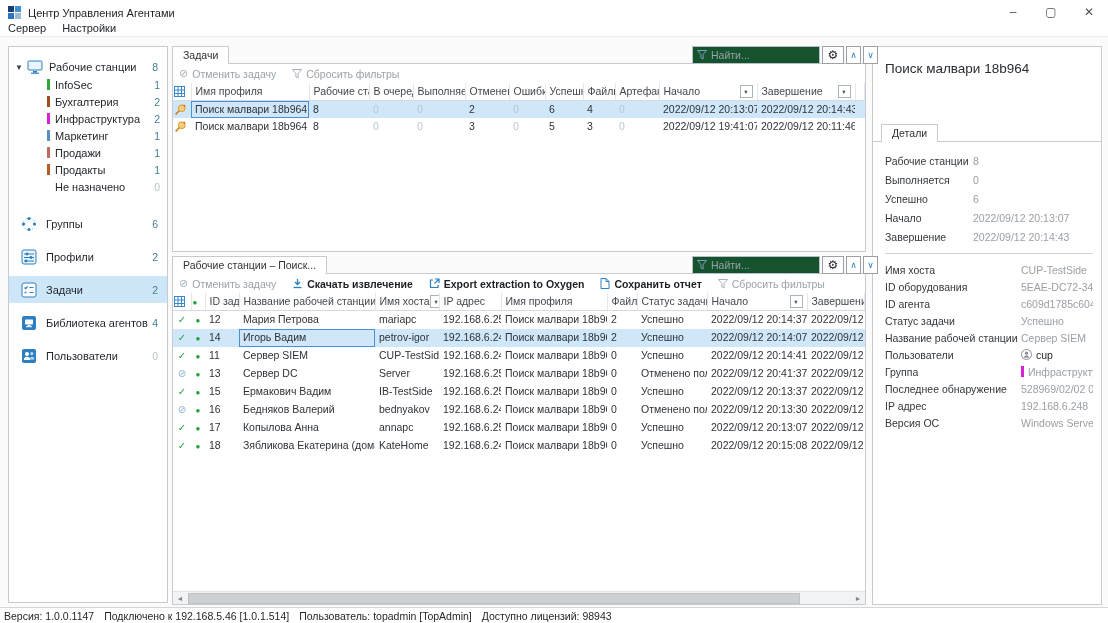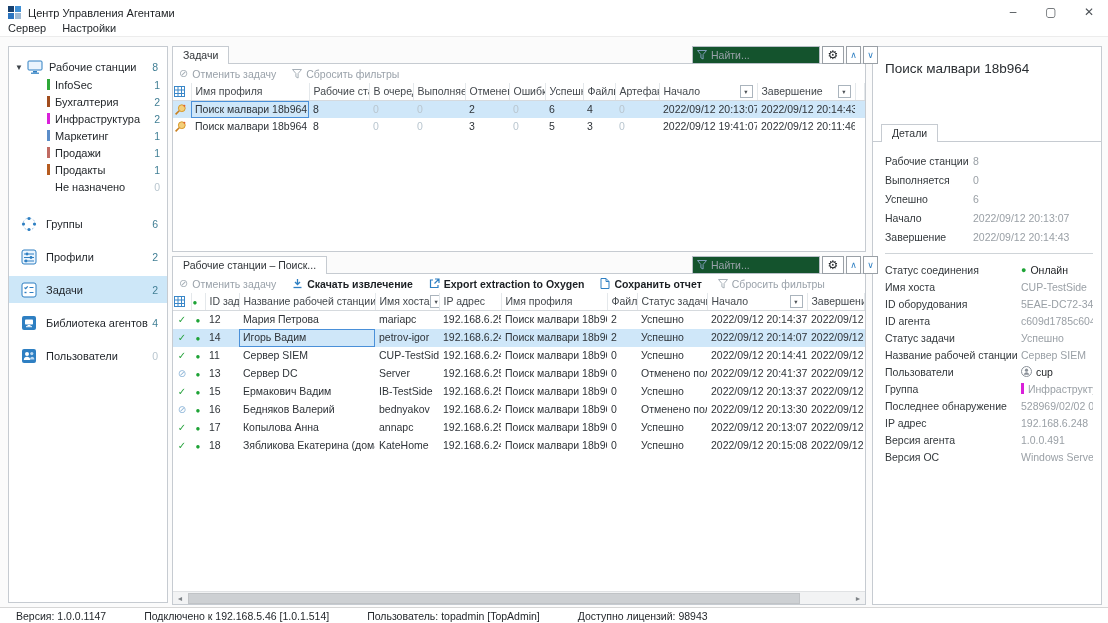--- a/index.html
+++ b/index.html
@@ -80,21 +80,21 @@
   .dval .odot { color:#1ea336; font-size:9px; }
   .dval .vbar { width:3px; height:11px; flex:none; }
   .ddivider { border-top:1px solid #cfd4d8; margin:7px 0; }
 
   
   .hscroll { position:absolute; left:0; right:0; bottom:0; height:13px; background:#f2f3f4; border-top:1px solid #e0e2e4; display:flex; align-items:center; }
   .sc-arrow { width:14px; text-align:center; font-size:7px; color:#7e8realm387; color:#7e8387; }
   .sc-thumb { height:11px; background:#cdd0d3; border:1px solid #c0c3c6; margin-left:1px; width:612px; }
 
   
-  .statusbar { position:absolute; left:0; right:0; bottom:0; height:16px; background:#fff; border-top:1px solid #d6d6d6; display:flex; align-items:center; gap:38px; padding-left:16px; font-size:10.5px; color:#24282c; }
+  .statusbar { position:absolute; left:0; right:0; bottom:0; height:16px; background:#fff; border-top:1px solid #d6d6d6; display:flex; align-items:center; gap:10px; padding-left:4px; font-size:10.5px; color:#24282c; }
 
   svg { display:block; }
 </style>
 </head>
 <body>
 
 <div class="titlebar">
   <span class="app-logo">
       <i></i>
       <i></i>
@@ -608,28 +608,20 @@
         <span class="dval">2022/09/12 20:13:07</span>
       </div>
 
       <div class="drow">
         <span class="dlabel">Завершение</span>
         <span class="dval">2022/09/12 20:14:43</span>
       </div>
 
     <div class="ddivider"></div>
 
-      <div class="drow f">
-        <span class="dlabel">Статус соединения</span>
-        <span class="dval">
-          <span class="odot">●</span>
-
-          <span class="dark">Онлайн</span>
-        </span>
-      </div>
 
       <div class="drow f">
         <span class="dlabel">Имя хоста</span>
         <span class="dval">
 
           <span>CUP-TestSide</span>
         </span>
       </div>
 
       <div class="drow f">
@@ -700,27 +692,20 @@
       <div class="drow f">
         <span class="dlabel">IP адрес</span>
         <span class="dval">
 
           <span>192.168.6.248</span>
         </span>
       </div>
 
 
 
-      <div class="drow f">
-        <span class="dlabel">Версия агента</span>
-        <span class="dval">
-
-          <span>1.0.0.491</span>
-        </span>
-      </div>
 
       <div class="drow f">
         <span class="dlabel">Версия ОС</span>
         <span class="dval">
 
           <span>Windows Server 202...</span>
         </span>
       </div>
 
   </div>

